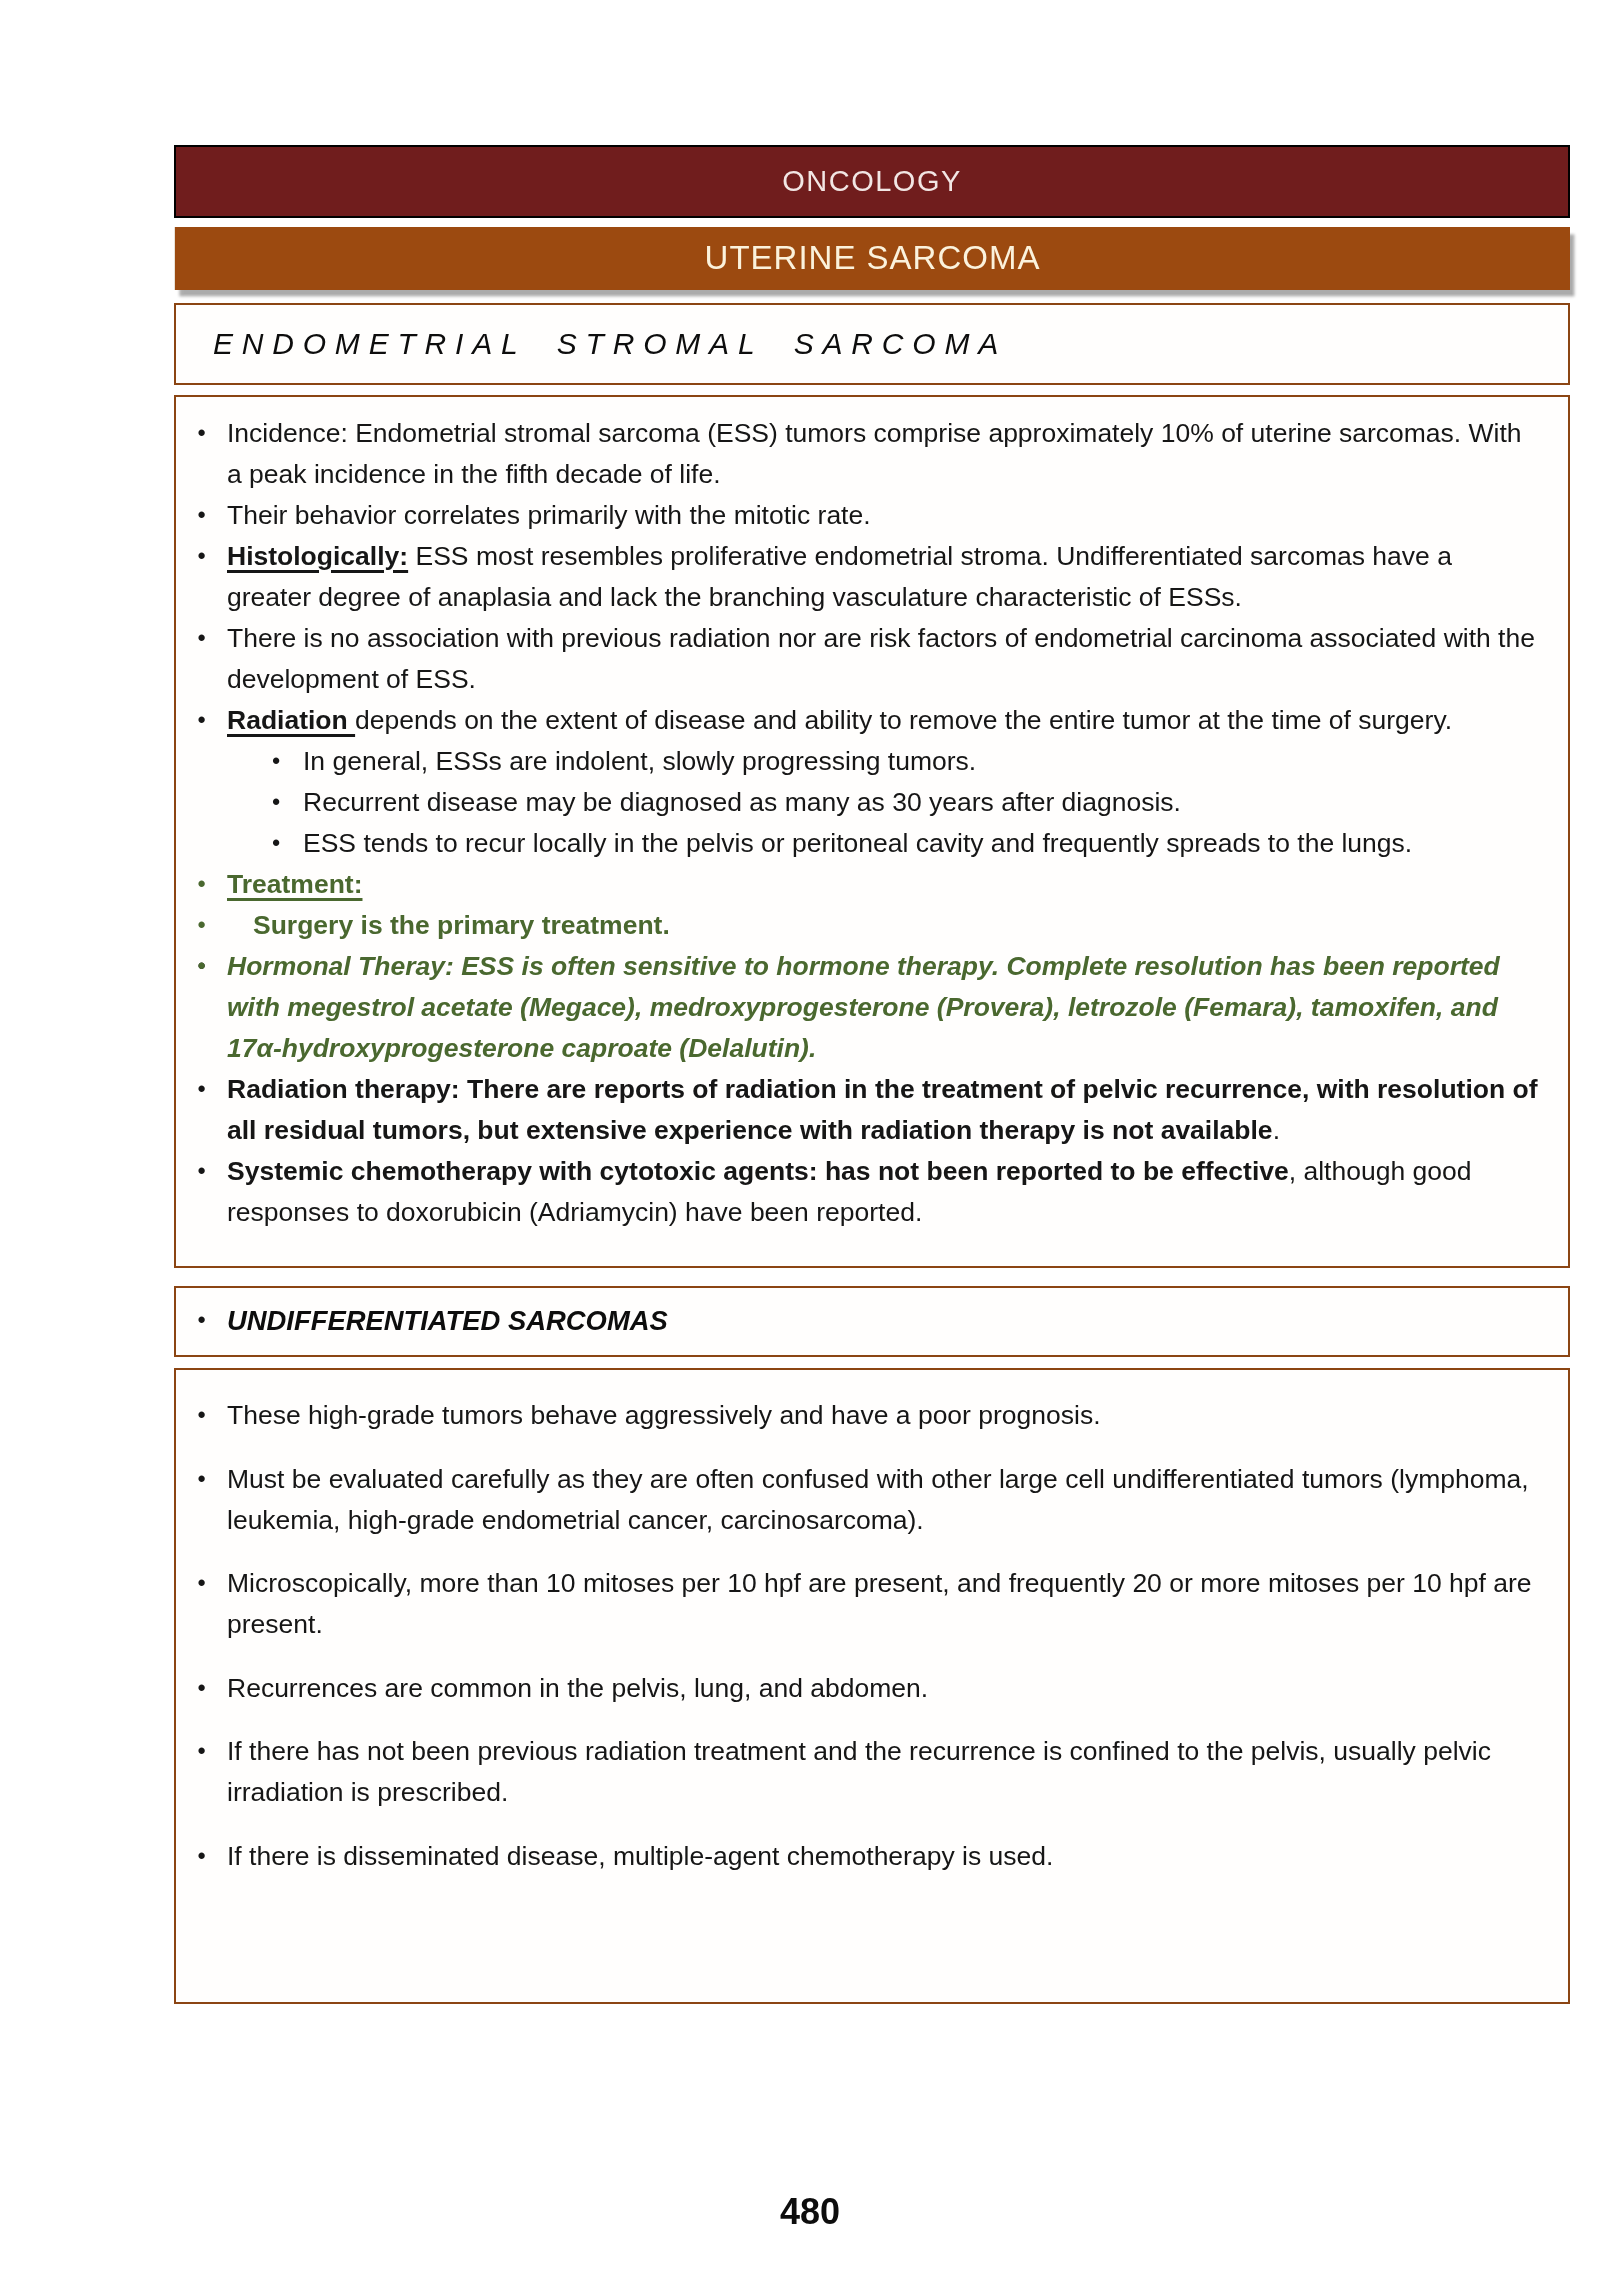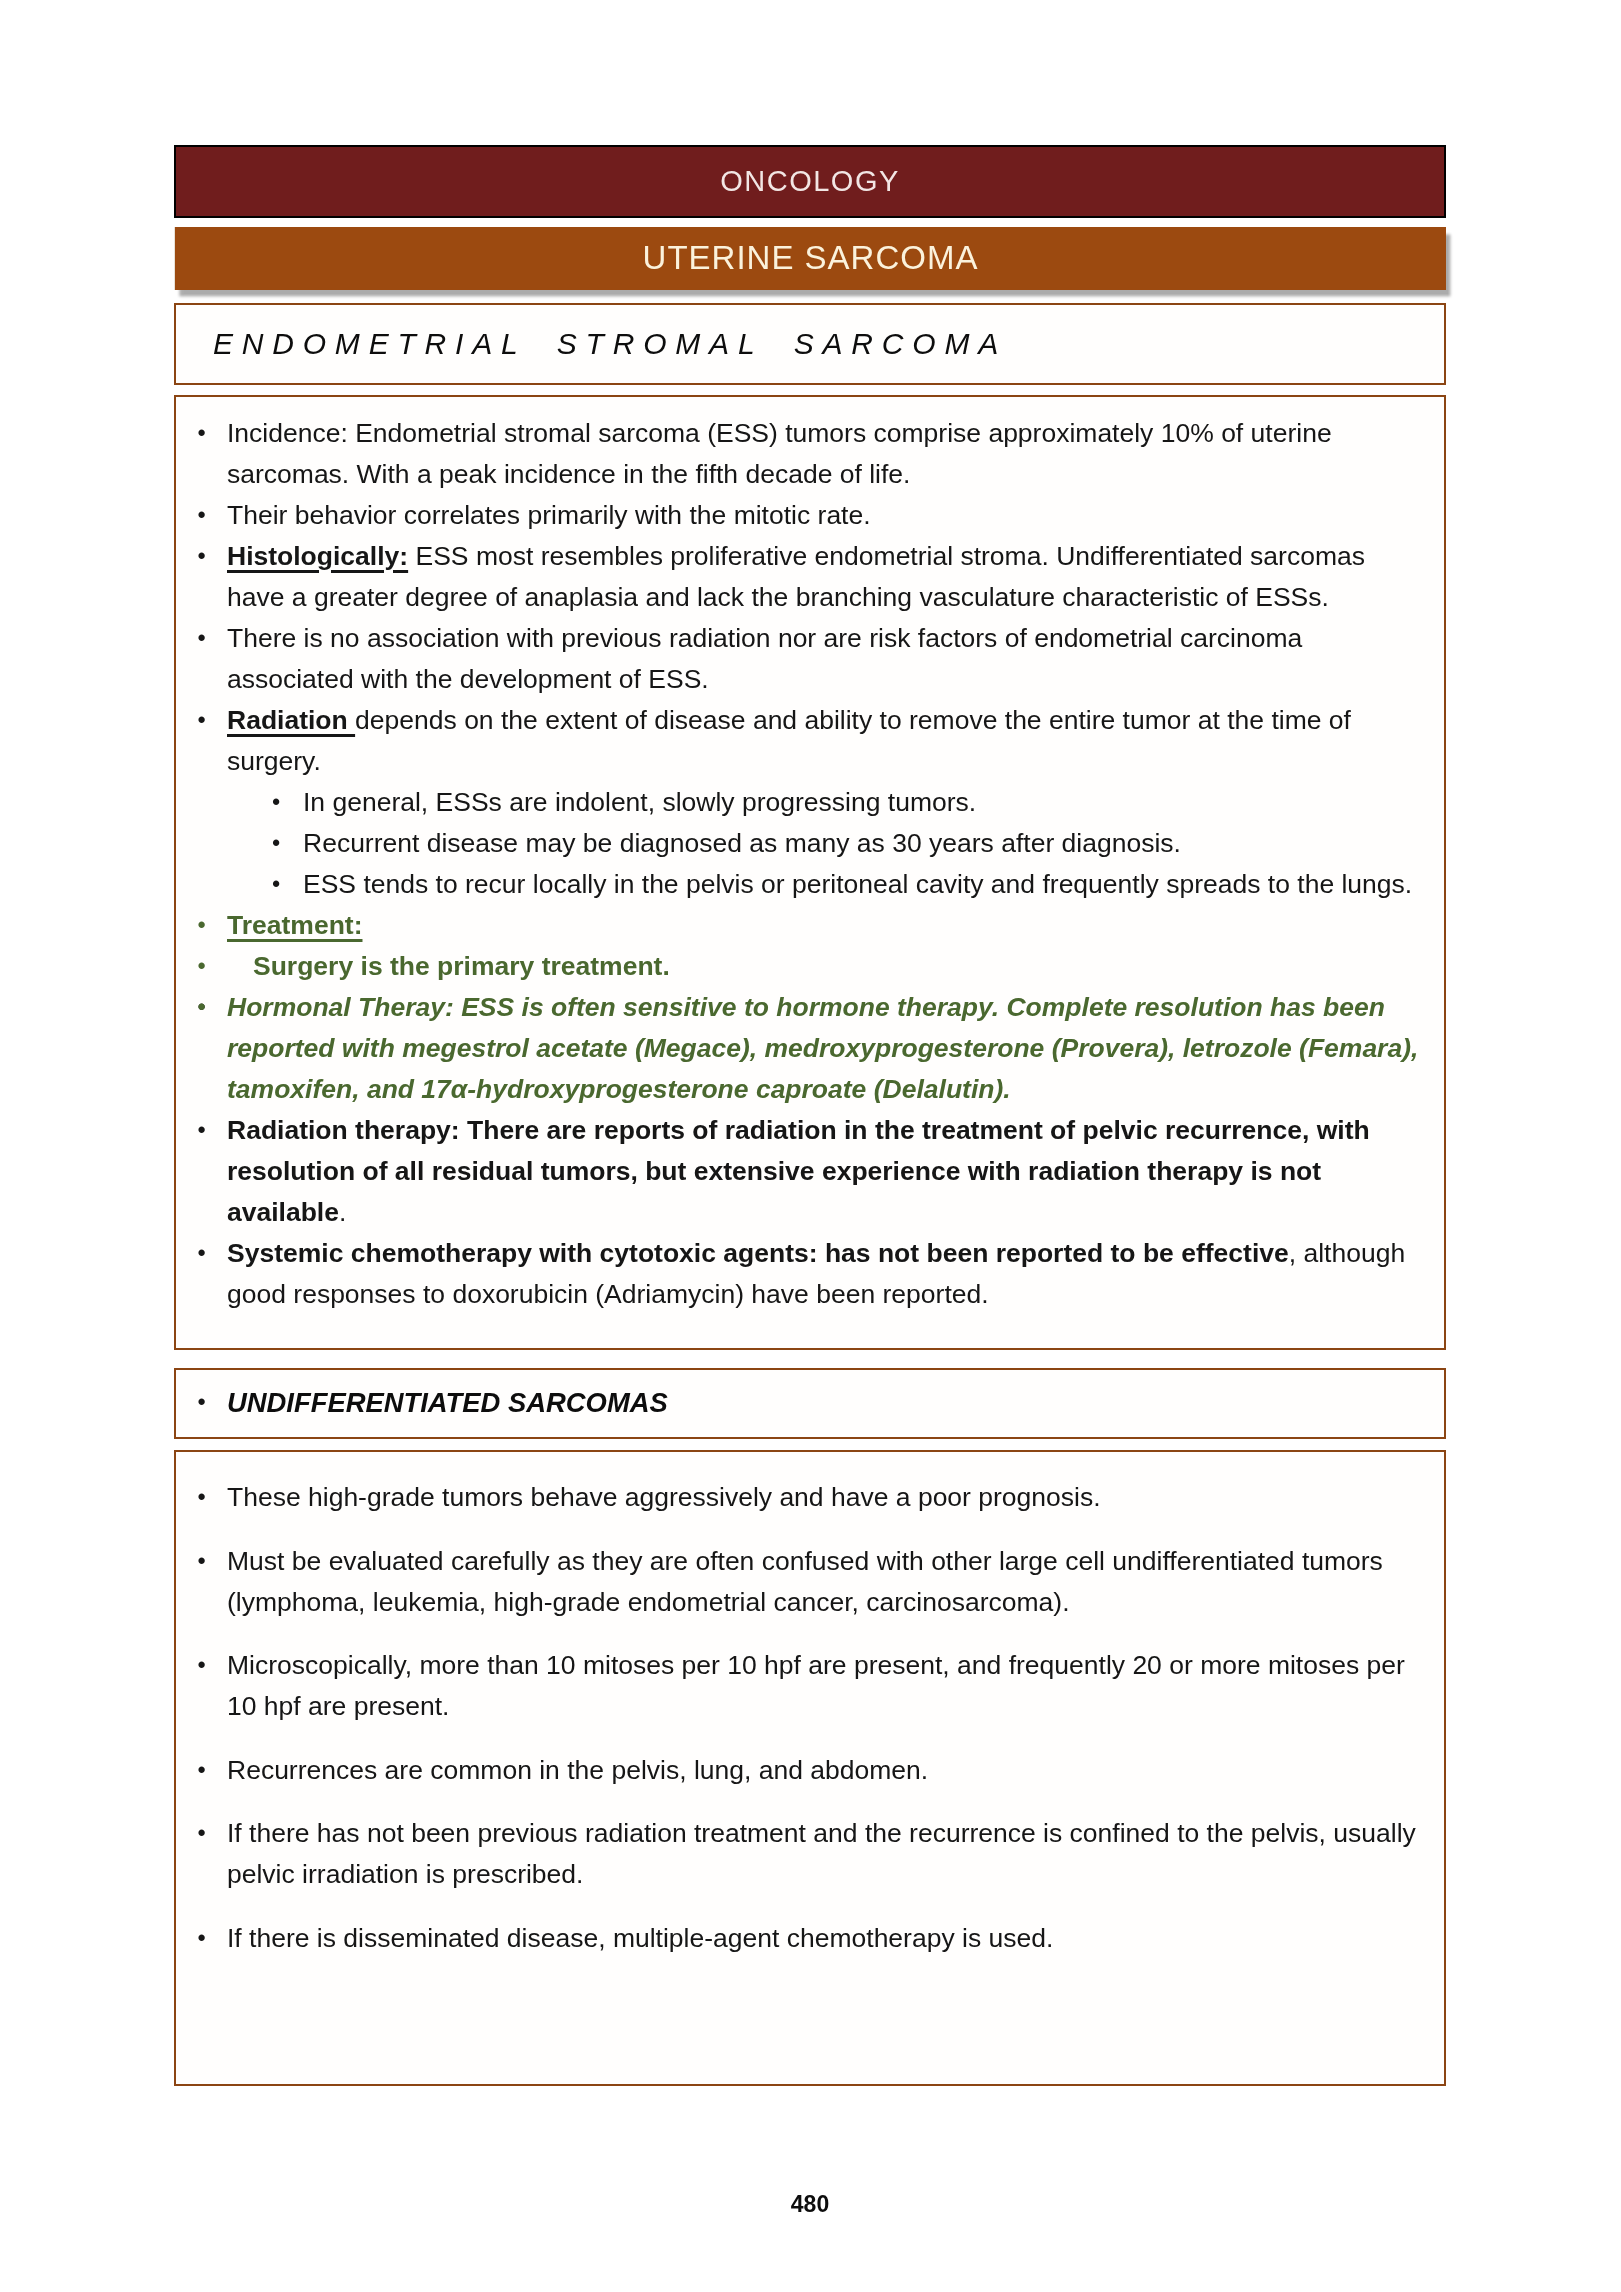--- a/index.html
+++ b/index.html
@@ -6,21 +6,21 @@
     --maroon-bg:#701D1D; --maroon-border:#000000; --maroon-text:#F2E6E4;
     --brown-bg:#9C4A10; --brown-text:#FBF2DC; --brown-shadow:#ABABAB;
     --box-border:#8B4513; --green:#4A682F; --ink:#161616;
   }
   *{margin:0;padding:0;box-sizing:border-box;}
   html,body{background:#ffffff;}
   body{
     width:1621px;height:2293px;position:relative;
     font-family:"Liberation Sans", sans-serif;color:var(--ink);
   }
-  .content{position:absolute;left:174px;top:0;width:1272px;}
+  .content{position:absolute;left:174px;top:0;width:1396px;}
 
   .banner{display:flex;align-items:center;justify-content:center;}
   .banner-oncology{
     margin-top:145px;height:73px;background:var(--maroon-bg);
     border:2.9px solid var(--maroon-border);
     color:var(--maroon-text);font-size:29px;letter-spacing:1.5px;
   }
   .banner-uterine{
     margin-top:8.8px;height:63px;background:var(--brown-bg);
     color:var(--brown-text);font-size:33px;letter-spacing:1px;
@@ -55,21 +55,21 @@
   .seg-n{font-weight:normal;}
   .seg-b{font-weight:bold;}
   .seg-bu{font-weight:bold;text-decoration:underline;text-decoration-thickness:2.5px;text-underline-offset:4.9px;}
   .seg-g{font-weight:bold;color:var(--green);margin-left:26px;}
   .seg-gu{font-weight:bold;color:var(--green);text-decoration:underline;text-decoration-thickness:2.5px;text-underline-offset:4.9px;}
   .seg-gi{font-weight:bold;font-style:italic;color:var(--green);}
   .seg-hdr{font-weight:bold;font-style:italic;font-size:27.4px;color:#0d0d0d;}
 
   .page-number{
     position:absolute;left:174px;width:1272px;top:2191px;
-    text-align:center;font-size:23px;font-weight:bold;color:#0d0d0d;
+    text-align:center;font-size:36px;font-weight:bold;color:#0d0d0d;
   }
 </style>
 </head>
 <body>
 
 <div class="content">
 
   <div class="banner banner-oncology">
     <span>ONCOLOGY</span>
   </div>

